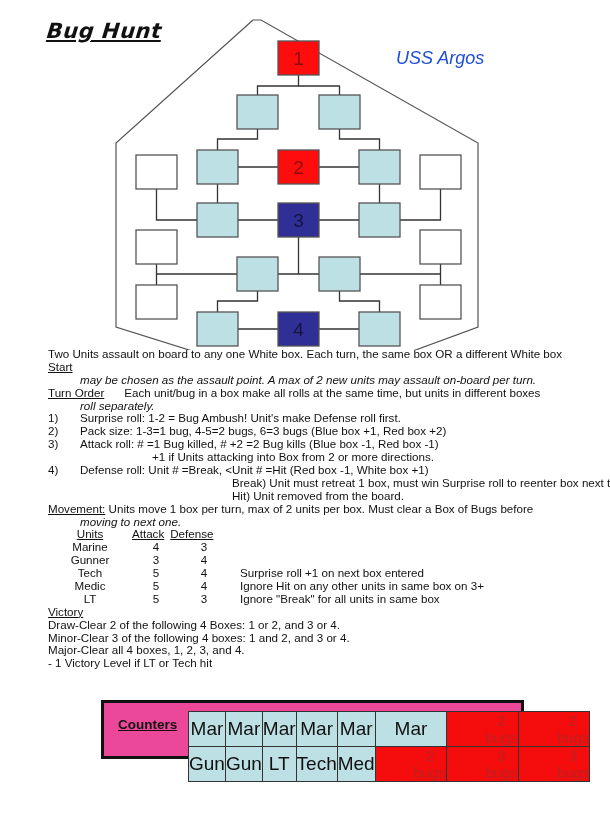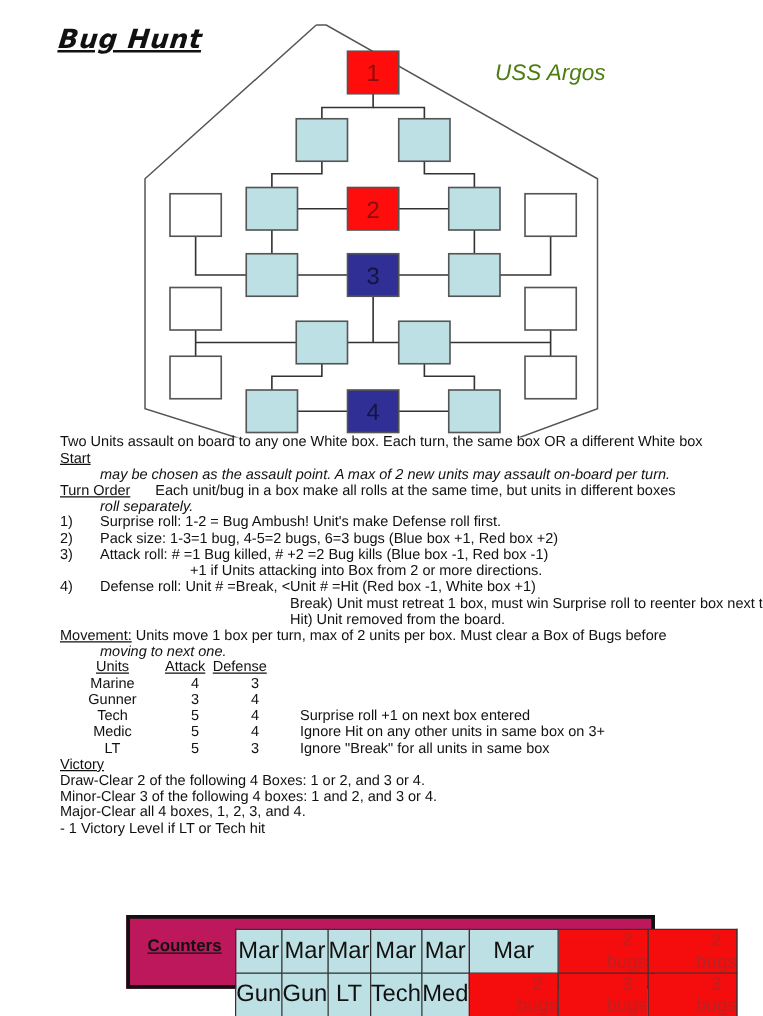--- a/index.html
+++ b/index.html
@@ -1,29 +1,29 @@
 <!DOCTYPE html>
 <html><head>
 <meta charset="utf-8">
 <style>
   html, body { margin:0; padding:0; background:#ffffff; }
   body { width:610px; height:813px; position:relative; overflow:hidden; font-family:"Liberation Sans", sans-serif; color:#111; }
   .title { position:absolute; left:47px; top:19px; font-family:"DejaVu Sans", sans-serif; font-weight:900; font-style:italic; font-size:21px; text-decoration:underline; letter-spacing:0.5px; transform:skewX(-6deg); }
-  .ship { position:absolute; left:396px; top:48px; font-style:italic; font-size:18px; color:#4d7c0f;text-align:center; }
+  .ship { position:absolute; left:396px; top:48px; font-style:italic; font-size:18px; color:#1d4ed8;text-align:center; }
   svg.board { position:absolute; left:0; top:0; }
   .rules { position:absolute; left:48px; top:348px; width:540px; font-size:11.6px; line-height:12.9px; }
   .rules .line { white-space:nowrap; position:relative; height:12.9px; }
   .u { text-decoration:underline; }
   .ind1 { padding-left:32px;font-style:italic; }
   .num { display:inline-block; width:32px; }
   .units-table .c1 { display:inline-block; width:84px;text-align:center; }
   .units-table .c2 { display:inline-block; width:48px; text-align:center; }
   .units-table .c3 { display:inline-block; width:48px; text-align:center; }
   .units-table .c4 { display:inline-block; padding-left:12px; }
-  .counters { position:absolute; left:101px; top:732px; width:423px; height:59px; border:3px solid #111; box-sizing:border-box; background:#be185d; }
+  .counters { position:absolute; left:101px; top:700px; width:423px; height:59px; border:3px solid #111; box-sizing:border-box; background:#ec4899; }
   .counters-label { position:absolute; left:14px; top:14px; font-weight:bold; font-size:13.5px; text-decoration:underline; }
   .grid { position:absolute; left:84px; top:8px; border-collapse:collapse; }
   .grid td { width:39px; height:31px; border:1px solid #333; text-align:center; font-size:19px; padding:0; }
   .grid td.unit { background:#bde0e4; color:#111; }
   .grid td.bug { background:#f50c0c; color:#b22; font-size:15px;padding-left:38px; }
 </style>
 </head>
 <body>
 
 <div class="title">Bug Hunt</div>

